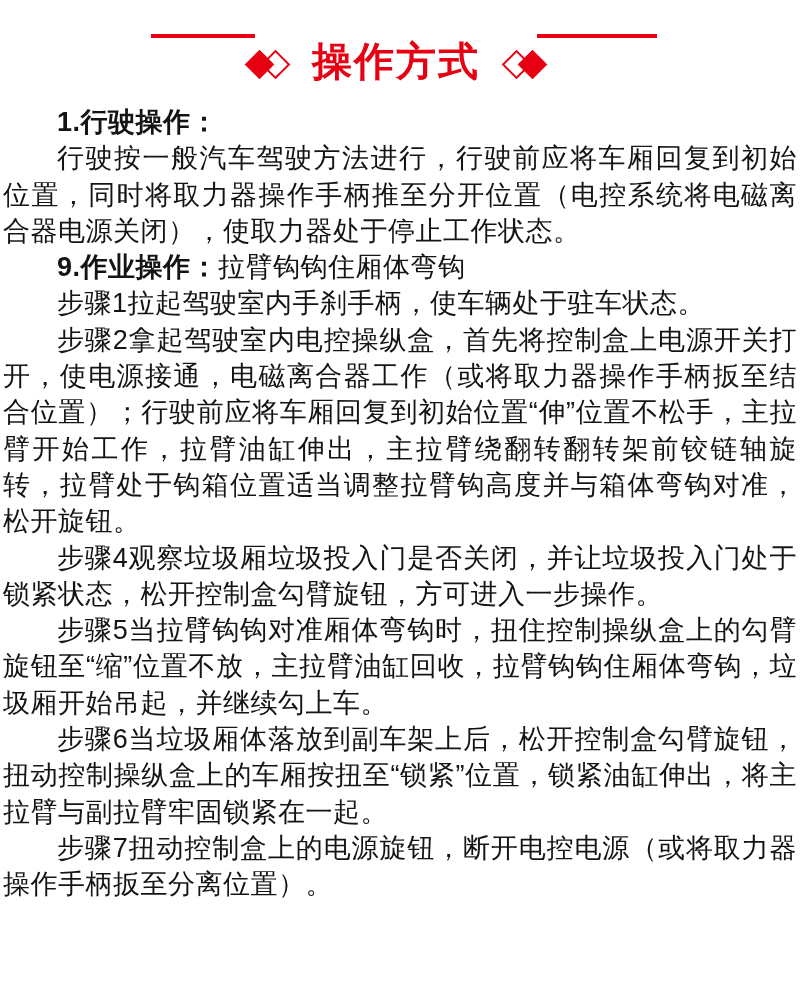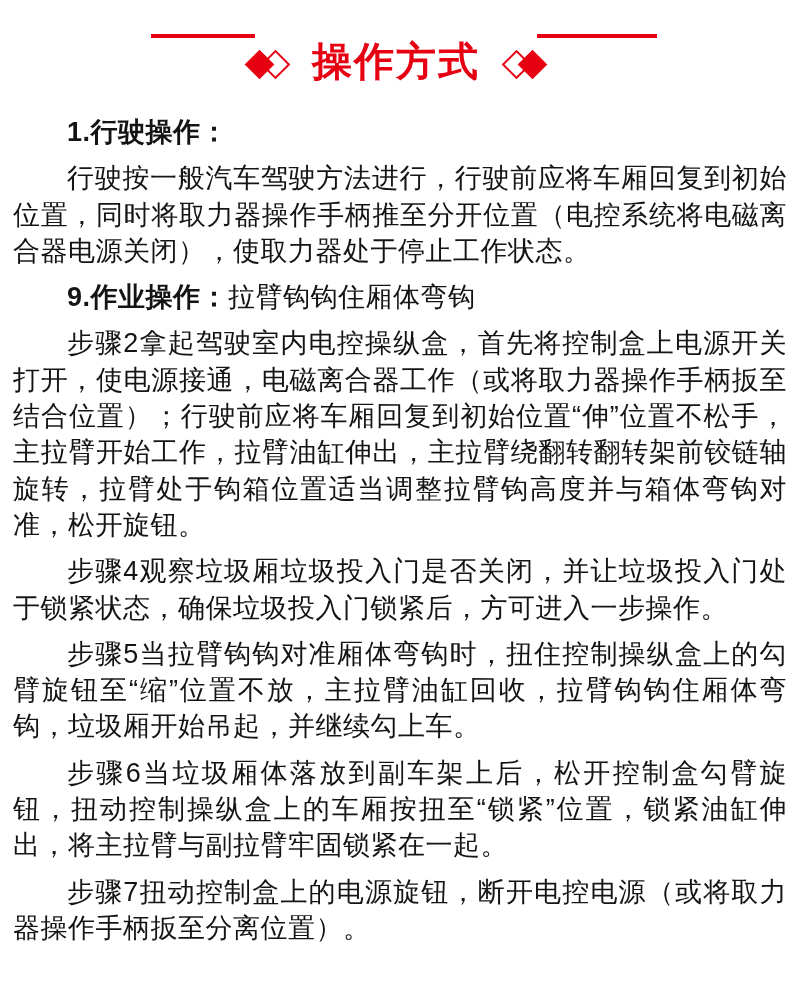--- a/index.html
+++ b/index.html
@@ -53,21 +53,21 @@
   }
   
   .content{
     padding:10px 3px 0 3px;
     font-size:27px;
     line-height:36.3px;
     text-align:justify;
     letter-spacing:0.5px;
   }
   .para{
-    margin:10px;
+    margin:0;
     text-indent:2em;
   }
   .para strong{font-weight:bold;}
 </style>
 </head>
 <body>
 
 <div class="banner">
   <div class="rule left"></div>
   <div class="cluster left">
@@ -83,19 +83,20 @@
 </div>
 
 <div class="content">
 
   <p class="para"><strong>1.行驶操作：</strong></p>
 
   <p class="para">行驶按一般汽车驾驶方法进行，行驶前应将车厢回复到初始位置，同时将取力器操作手柄推至分开位置（电控系统将电磁离合器电源关闭），使取力器处于停止工作状态。</p>
 
   <p class="para"><strong>9.作业操作：</strong><span>拉臂钩钩住厢体弯钩</span></p>
 
+  <p class="para">步骤1拉起驾驶室内手刹手柄，使车辆处于驻车状态。</p>
   <p class="para">步骤2拿起驾驶室内电控操纵盒，首先将控制盒上电源开关打开，使电源接通，电磁离合器工作（或将取力器操作手柄扳至结合位置）；行驶前应将车厢回复到初始位置“伸”位置不松手，主拉臂开始工作，拉臂油缸伸出，主拉臂绕翻转翻转架前铰链轴旋转，拉臂处于钩箱位置适当调整拉臂钩高度并与箱体弯钩对准，松开旋钮。</p>
-  <p class="para">步骤4观察垃圾厢垃圾投入门是否关闭，并让垃圾投入门处于锁紧状态，确保垃圾投入门锁紧后，方可进入一步操作。</p>
+  <p class="para">步骤4观察垃圾厢垃圾投入门是否关闭，并让垃圾投入门处于锁紧状态，松开控制盒勾臂旋钮，方可进入一步操作。</p>
   <p class="para">步骤5当拉臂钩钩对准厢体弯钩时，扭住控制操纵盒上的勾臂旋钮至“缩”位置不放，主拉臂油缸回收，拉臂钩钩住厢体弯钩，垃圾厢开始吊起，并继续勾上车。</p>
   <p class="para">步骤6当垃圾厢体落放到副车架上后，松开控制盒勾臂旋钮，扭动控制操纵盒上的车厢按扭至“锁紧”位置，锁紧油缸伸出，将主拉臂与副拉臂牢固锁紧在一起。</p>
   <p class="para">步骤7扭动控制盒上的电源旋钮，断开电控电源（或将取力器操作手柄扳至分离位置）。</p>
 
 </div>
 
 </body></html>

